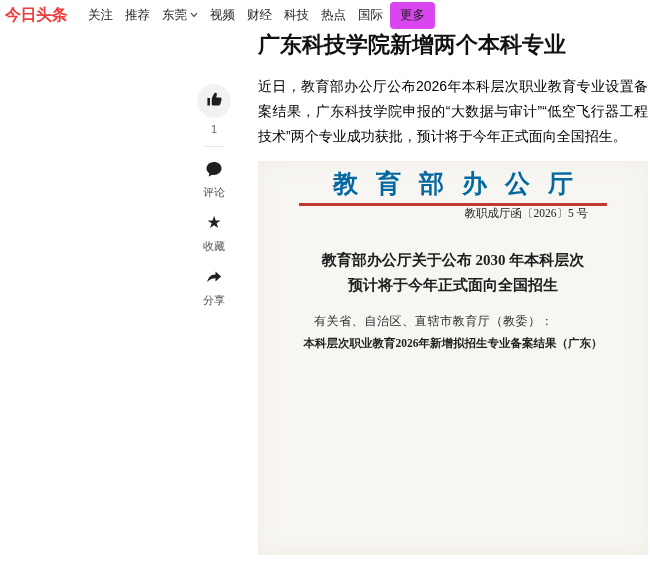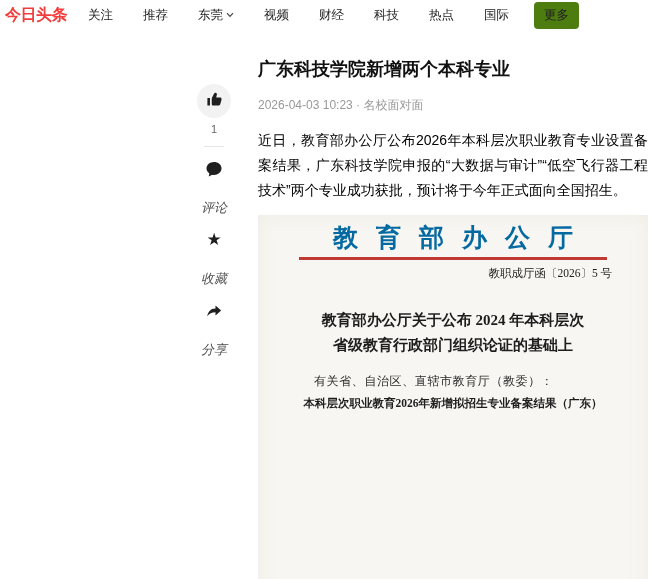--- a/index.html
+++ b/index.html
@@ -3,49 +3,49 @@
 <meta charset="utf-8">
 <style>
   * { margin:0; padding:0; box-sizing:border-box; }
   html,body { background:#fff; }
   .page { position:relative; width:650px; height:579px; background:#fff; overflow:hidden;
           font-family:"Liberation Sans","DejaVu Sans",sans-serif; }
 
   
   .topnav { display:flex; align-items:center; height:30px; padding-left:5px; }
   .logo { color:#f23d3d; font-weight:bold; font-size:16px; letter-spacing:-0.5px; margin-right:16px; cursor:pointer; }
-  .nav-items { display:flex; align-items:center; gap:20px; }
+  .nav-items { display:flex; align-items:center; gap:2px; }
   .nav-item { font-size:12.5px; color:#222; padding:4px 5px; cursor:pointer; white-space:nowrap; display:flex; align-items:center; gap:3px; }
-  .nav-item.more { background:#4d7c0f; border-radius:4px; padding:5px 10px; }
+  .nav-item.more { background:#d946ef; border-radius:4px; padding:5px 10px; }
   .caret svg { display:block; }
 
   
   .rail { position:absolute; left:197px; top:84px; width:34px; text-align:center; }
   .like-btn { width:34px; height:34px; border-radius:50%; background:#f2f2f2; display:flex; align-items:center; justify-content:center; cursor:pointer; margin:0 auto; }
   .like-count { font-size:11px; color:#666; margin-top:5px; }
   .rail-divider { width:20px; border-top:1px solid #e5e5e5; margin:11px auto 12px; }
   .rail-action { margin-bottom:13px; cursor:pointer; }
   .rail-action .ic { height:20px; display:flex; align-items:center; justify-content:center; }
-  .rail-label { font-size:13px; color:#505050; margin-top:20px;font-style:italic; }
+  .rail-label { font-size:11px; color:#505050; margin-top:6px; }
   .star-glyph { font-size:17px; color:#1f1f1f; line-height:20px; }
 
   
   .main { position:absolute; left:258px; top:30px; width:390px; }
-  .article-title { font-size:18px; line-height:30px; font-weight:700; color:#111; margin-top:24px; }
+  .article-title { font-size:22px; line-height:30px; font-weight:700; color:#111; }
   .article-meta { font-size:12px; color:#999; margin-top:13px; }
   .article-para { font-size:14px; line-height:25px; color:#000000; margin-top:14px; text-align:justify; }
 
   
   .doc { margin-top:12px; width:390px; height:394px; background:#f8f6f2; overflow:hidden; cursor:zoom-in;
          font-family:"Liberation Serif","DejaVu Serif",serif; color:#2b2b2b;
          box-shadow:inset 0 0 20px rgba(180,170,150,0.12); }
   .doc-letterhead { text-align:center; padding-top:6px; color:#0369a1; font-size:25px; font-weight:700;
                     letter-spacing:18px; text-indent:18px; line-height:34px; white-space:nowrap; }
   .doc-rule { width:308px; margin:2px auto 0; border-top:3px solid #bf3a30; }
-  .doc-number { text-align:right; padding-right:36px; margin-top:6px; font-size:11.5px; color:#222; }
+  .doc-number { text-align:right; padding-right:60px; margin-top:0; font-size:11.5px; color:#222; }
   .doc-title { margin:27px 42px 0; text-align:center; font-weight:700; font-size:15px; line-height:25px; color:#1d1d1d; }
   .doc-body { margin:12px 56px 0; font-size:12px; line-height:22px; text-align:justify; letter-spacing:0.6px; }
   .doc-body p.indent { text-indent:2em; }
   .doc-table-title { text-align:center; font-weight:700; font-size:11.5px; margin-top:4px; color:#1d1d1d; }
 </style>
 </head>
 <body>
 
 <div class="page">
 
@@ -119,30 +119,29 @@
         <svg width="18" height="18" viewBox="0 0 24 24" fill="#1f1f1f">
           <path d="M14 4.5v4.3C7.5 8.8 4 13.5 3 19c2.6-3.6 6.1-5.3 11-5.3v4.3l7.5-6.75z"></path>
         </svg>
       </div>
       <div class="rail-label">分享</div>
     </div>
   </div>
 
   <div class="main">
     <h1 class="article-title">广东科技学院新增两个本科专业</h1>
-    <div class="article-meta">2026-04-03 10:23 · 名校面对面</div>
     <div class="article-para">近日，教育部办公厅公布2026年本科层次职业教育专业设置备案结果，广东科技学院申报的“大数据与审计”“低空飞行器工程技术”两个专业成功获批，预计将于今年正式面向全国招生。</div>
 
     <div class="doc">
       <div class="doc-letterhead">教育部办公厅</div>
       <div class="doc-rule"></div>
       <div class="doc-number">教职成厅函〔2026〕5 号</div>
       <div class="doc-title">
-        <div>教育部办公厅关于公布 2024 年本科层次</div>
-        <div>省级教育行政部门组织论证的基础上</div>
+        <div>教育部办公厅关于公布 2030 年本科层次</div>
+        <div>预计将于今年正式面向全国招生</div>
       </div>
       <div class="doc-body">
         <p>有关省、自治区、直辖市教育厅（教委）：</p>
       </div>
       <div class="doc-table-title">本科层次职业教育2026年新增拟招生专业备案结果（广东）</div>
 
     </div>
   </div>
 
 </div>

